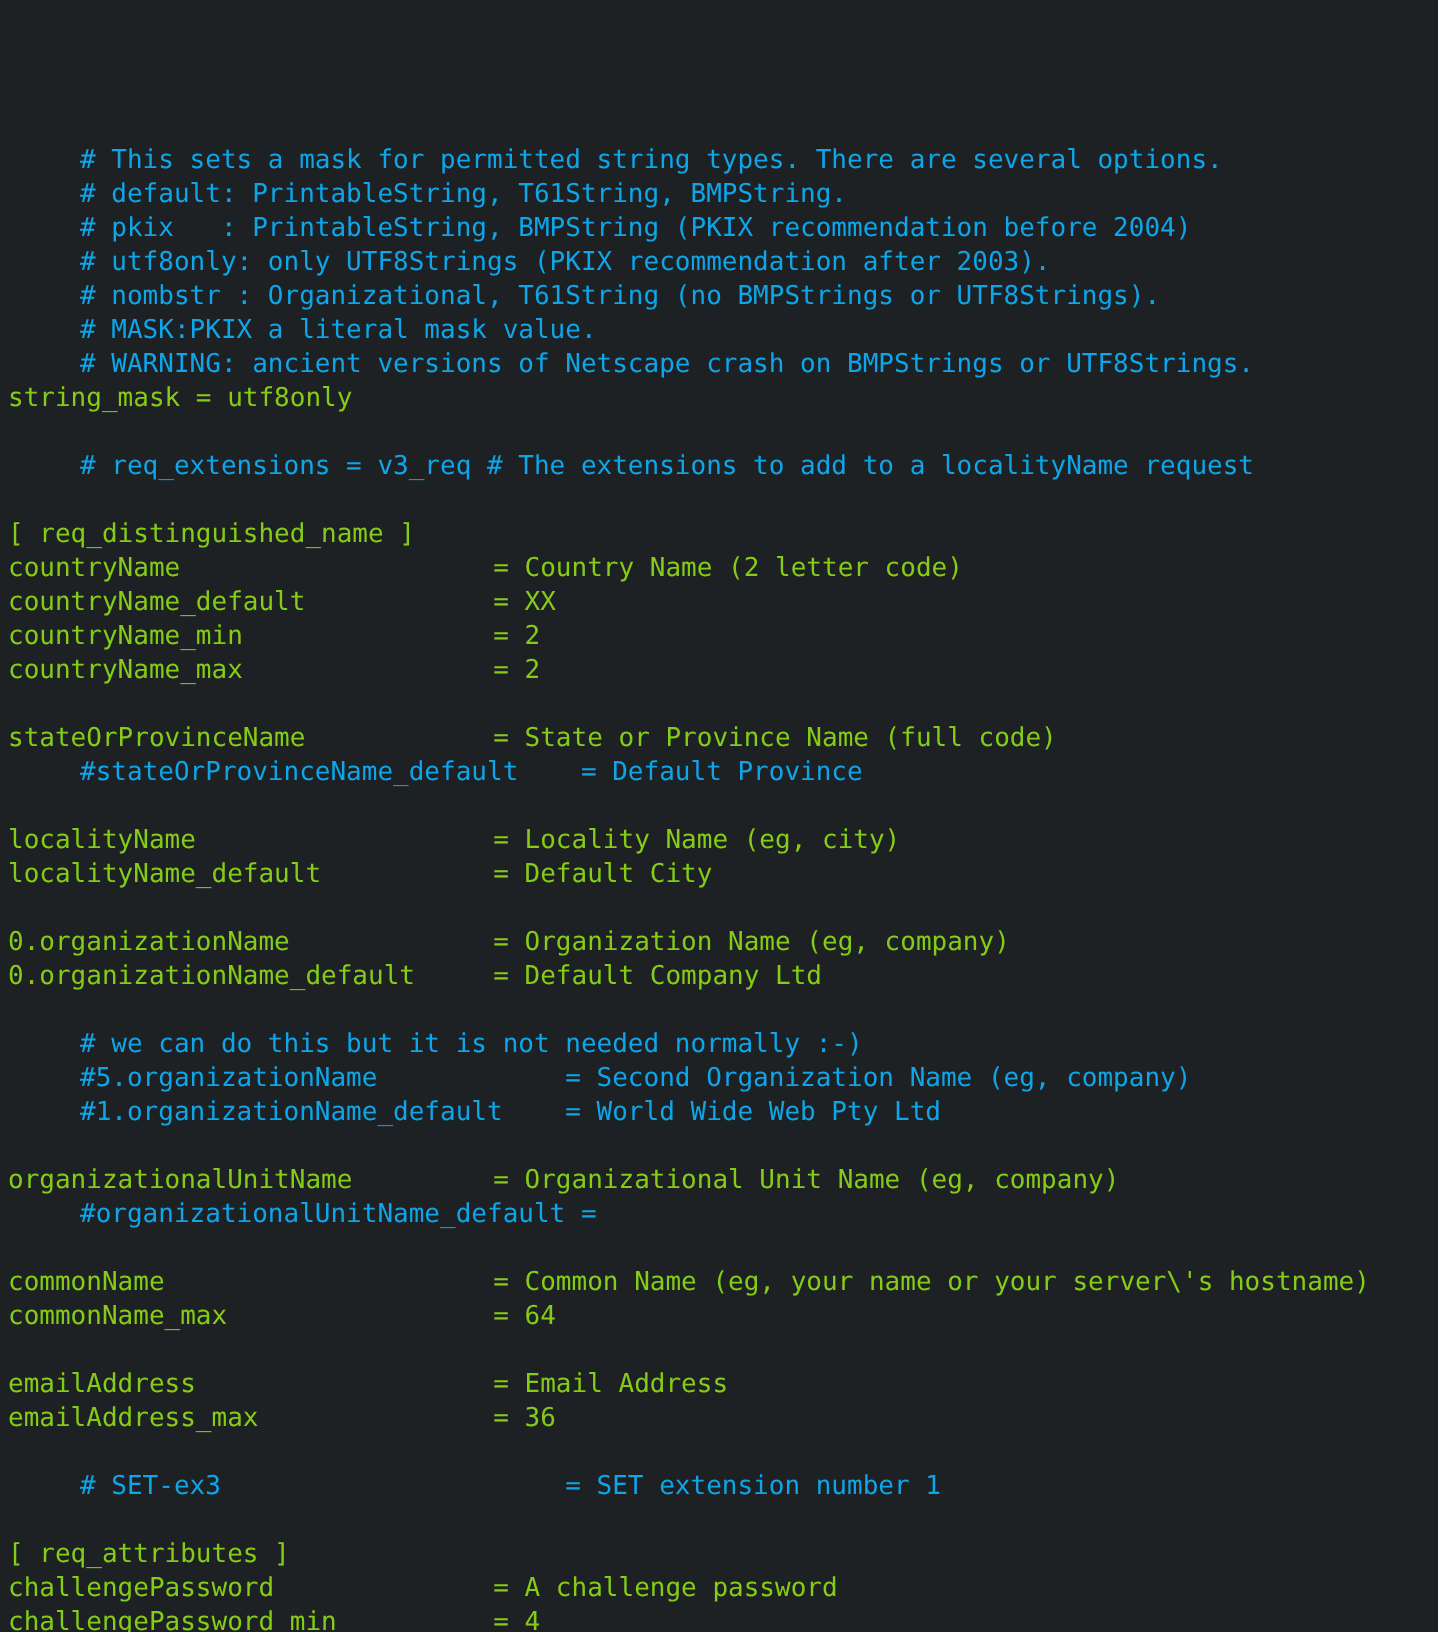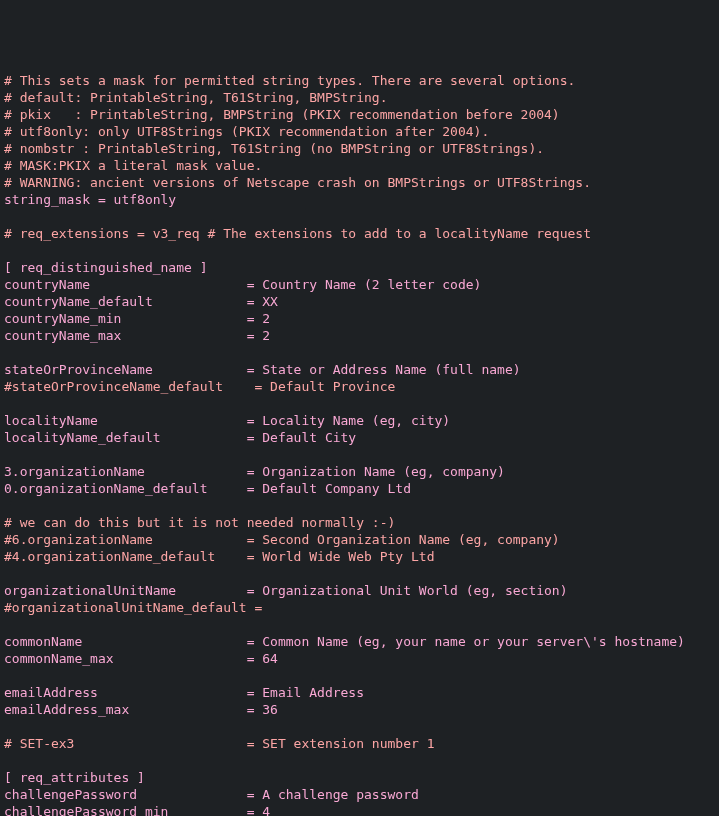--- a/index.html
+++ b/index.html
@@ -7,59 +7,59 @@
     padding: 4px;
     background: #1e2124;
     color: #d0d0d0;
     font-family: "DejaVu Sans Mono", "Liberation Mono", Consolas, monospace;
     font-size: 13px;
     line-height: 17px;
     white-space: pre;
     width: 719px;
     box-sizing: border-box;
   }
-  .cmt { color: #fca5a5; }
-  .txt { color: #f9a8d4; }
+  .cmt { color: #0ea5e9; margin-left: 36px; }
+  .txt { color: #84cc16; }
 </style>
 </head>
 <body>
 
 
 
 <div id="container"><span class="cmt"># This sets a mask for permitted string types. There are several options.</span>
 <span class="cmt"># default: PrintableString, T61String, BMPString.</span>
 <span class="cmt"># pkix   : PrintableString, BMPString (PKIX recommendation before 2004)</span>
-<span class="cmt"># utf8only: only UTF8Strings (PKIX recommendation after 2004).</span>
-<span class="cmt"># nombstr : PrintableString, T61String (no BMPString or UTF8Strings).</span>
+<span class="cmt"># utf8only: only UTF8Strings (PKIX recommendation after 2003).</span>
+<span class="cmt"># nombstr : Organizational, T61String (no BMPStrings or UTF8Strings).</span>
 <span class="cmt"># MASK:PKIX a literal mask value.</span>
 <span class="cmt"># WARNING: ancient versions of Netscape crash on BMPStrings or UTF8Strings.</span>
 <span class="txt">string_mask = utf8only</span>
 <span class="txt"></span>
 <span class="cmt"># req_extensions = v3_req # The extensions to add to a localityName request</span>
 <span class="txt"></span>
 <span class="txt">[ req_distinguished_name ]</span>
 <span class="txt">countryName                    = Country Name (2 letter code)</span>
 <span class="txt">countryName_default            = XX</span>
 <span class="txt">countryName_min                = 2</span>
 <span class="txt">countryName_max                = 2</span>
 <span class="txt"></span>
-<span class="txt">stateOrProvinceName            = State or Address Name (full name)</span>
+<span class="txt">stateOrProvinceName            = State or Province Name (full code)</span>
 <span class="cmt">#stateOrProvinceName_default    = Default Province</span>
 <span class="txt"></span>
 <span class="txt">localityName                   = Locality Name (eg, city)</span>
 <span class="txt">localityName_default           = Default City</span>
 <span class="txt"></span>
-<span class="txt">3.organizationName             = Organization Name (eg, company)</span>
+<span class="txt">0.organizationName             = Organization Name (eg, company)</span>
 <span class="txt">0.organizationName_default     = Default Company Ltd</span>
 <span class="txt"></span>
 <span class="cmt"># we can do this but it is not needed normally :-)</span>
-<span class="cmt">#6.organizationName            = Second Organization Name (eg, company)</span>
-<span class="cmt">#4.organizationName_default    = World Wide Web Pty Ltd</span>
+<span class="cmt">#5.organizationName            = Second Organization Name (eg, company)</span>
+<span class="cmt">#1.organizationName_default    = World Wide Web Pty Ltd</span>
 <span class="txt"></span>
-<span class="txt">organizationalUnitName         = Organizational Unit World (eg, section)</span>
+<span class="txt">organizationalUnitName         = Organizational Unit Name (eg, company)</span>
 <span class="cmt">#organizationalUnitName_default =</span>
 <span class="txt"></span>
 <span class="txt">commonName                     = Common Name (eg, your name or your server\'s hostname)</span>
 <span class="txt">commonName_max                 = 64</span>
 <span class="txt"></span>
 <span class="txt">emailAddress                   = Email Address</span>
 <span class="txt">emailAddress_max               = 36</span>
 <span class="txt"></span>
 <span class="cmt"># SET-ex3                      = SET extension number 1</span>
 <span class="txt"></span>

